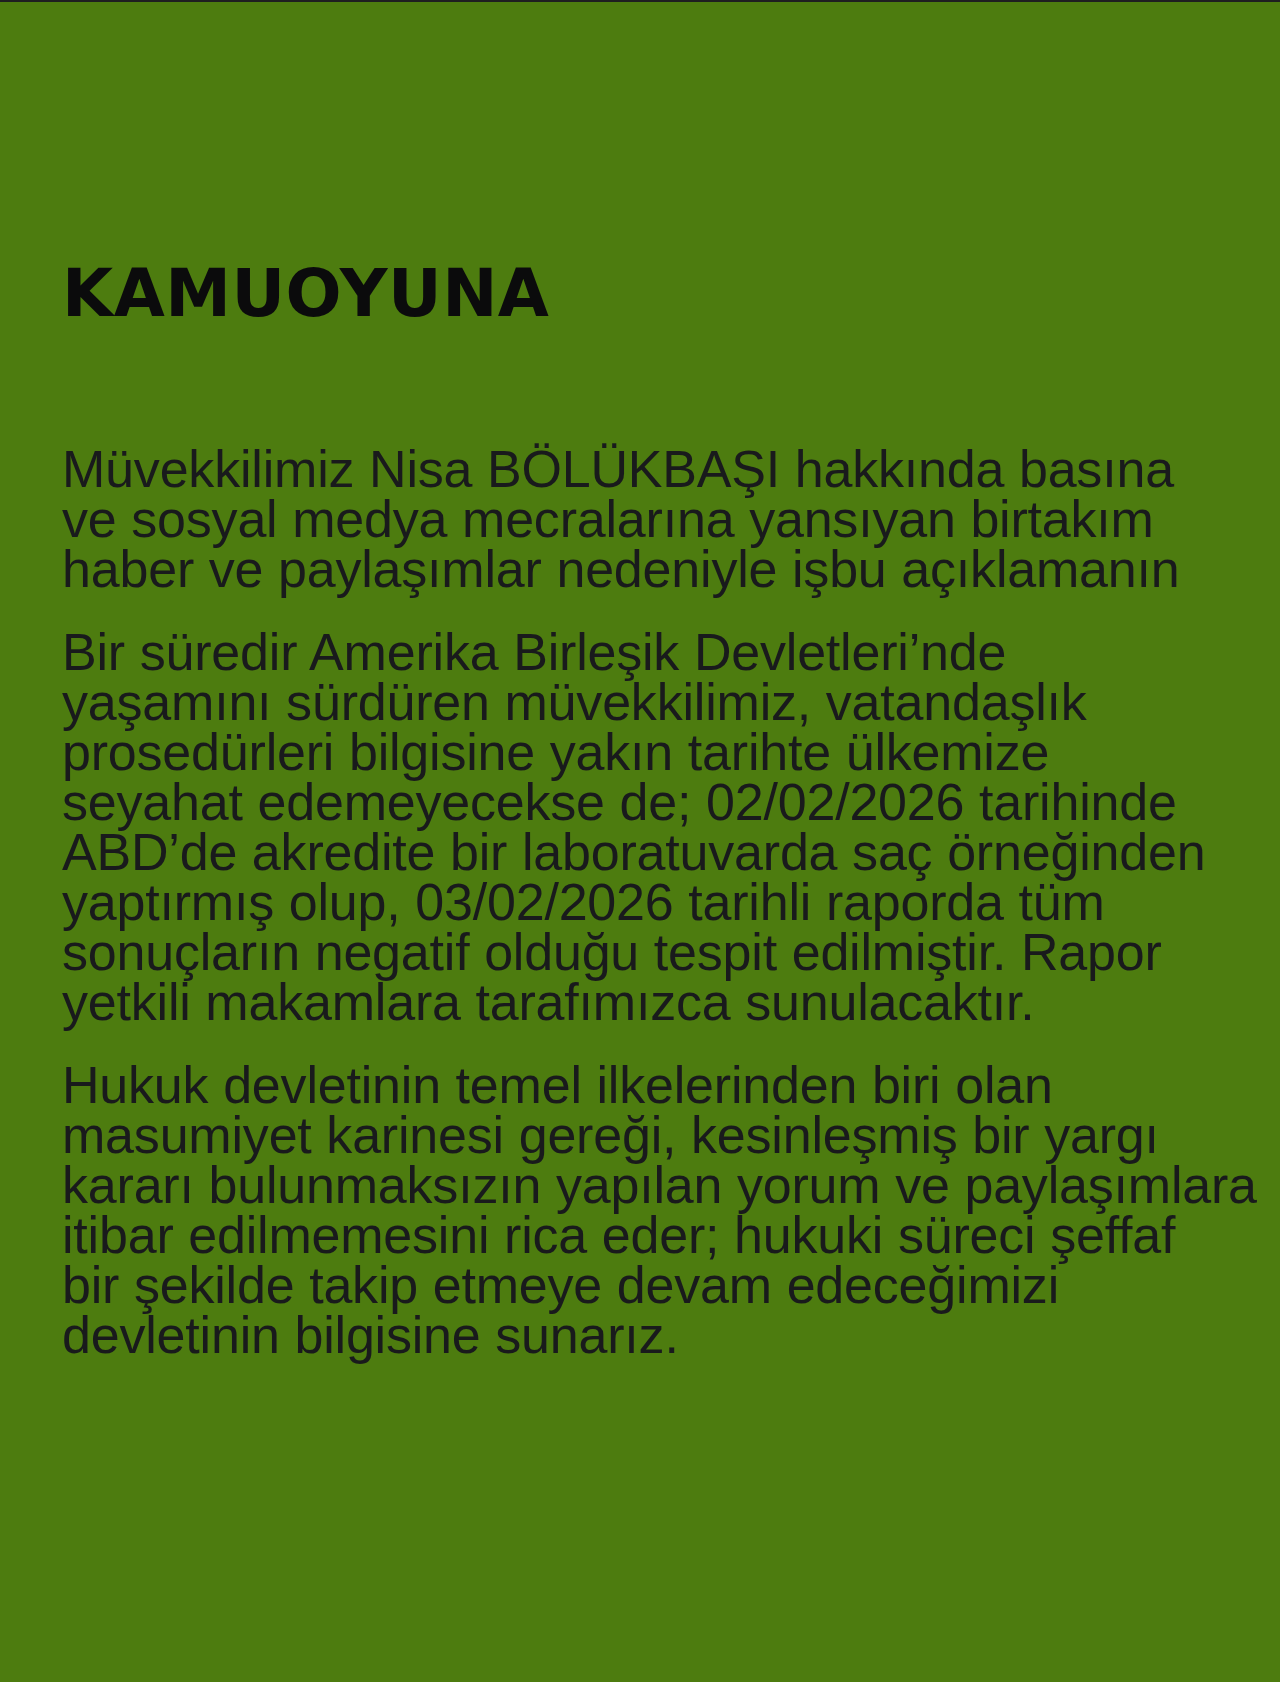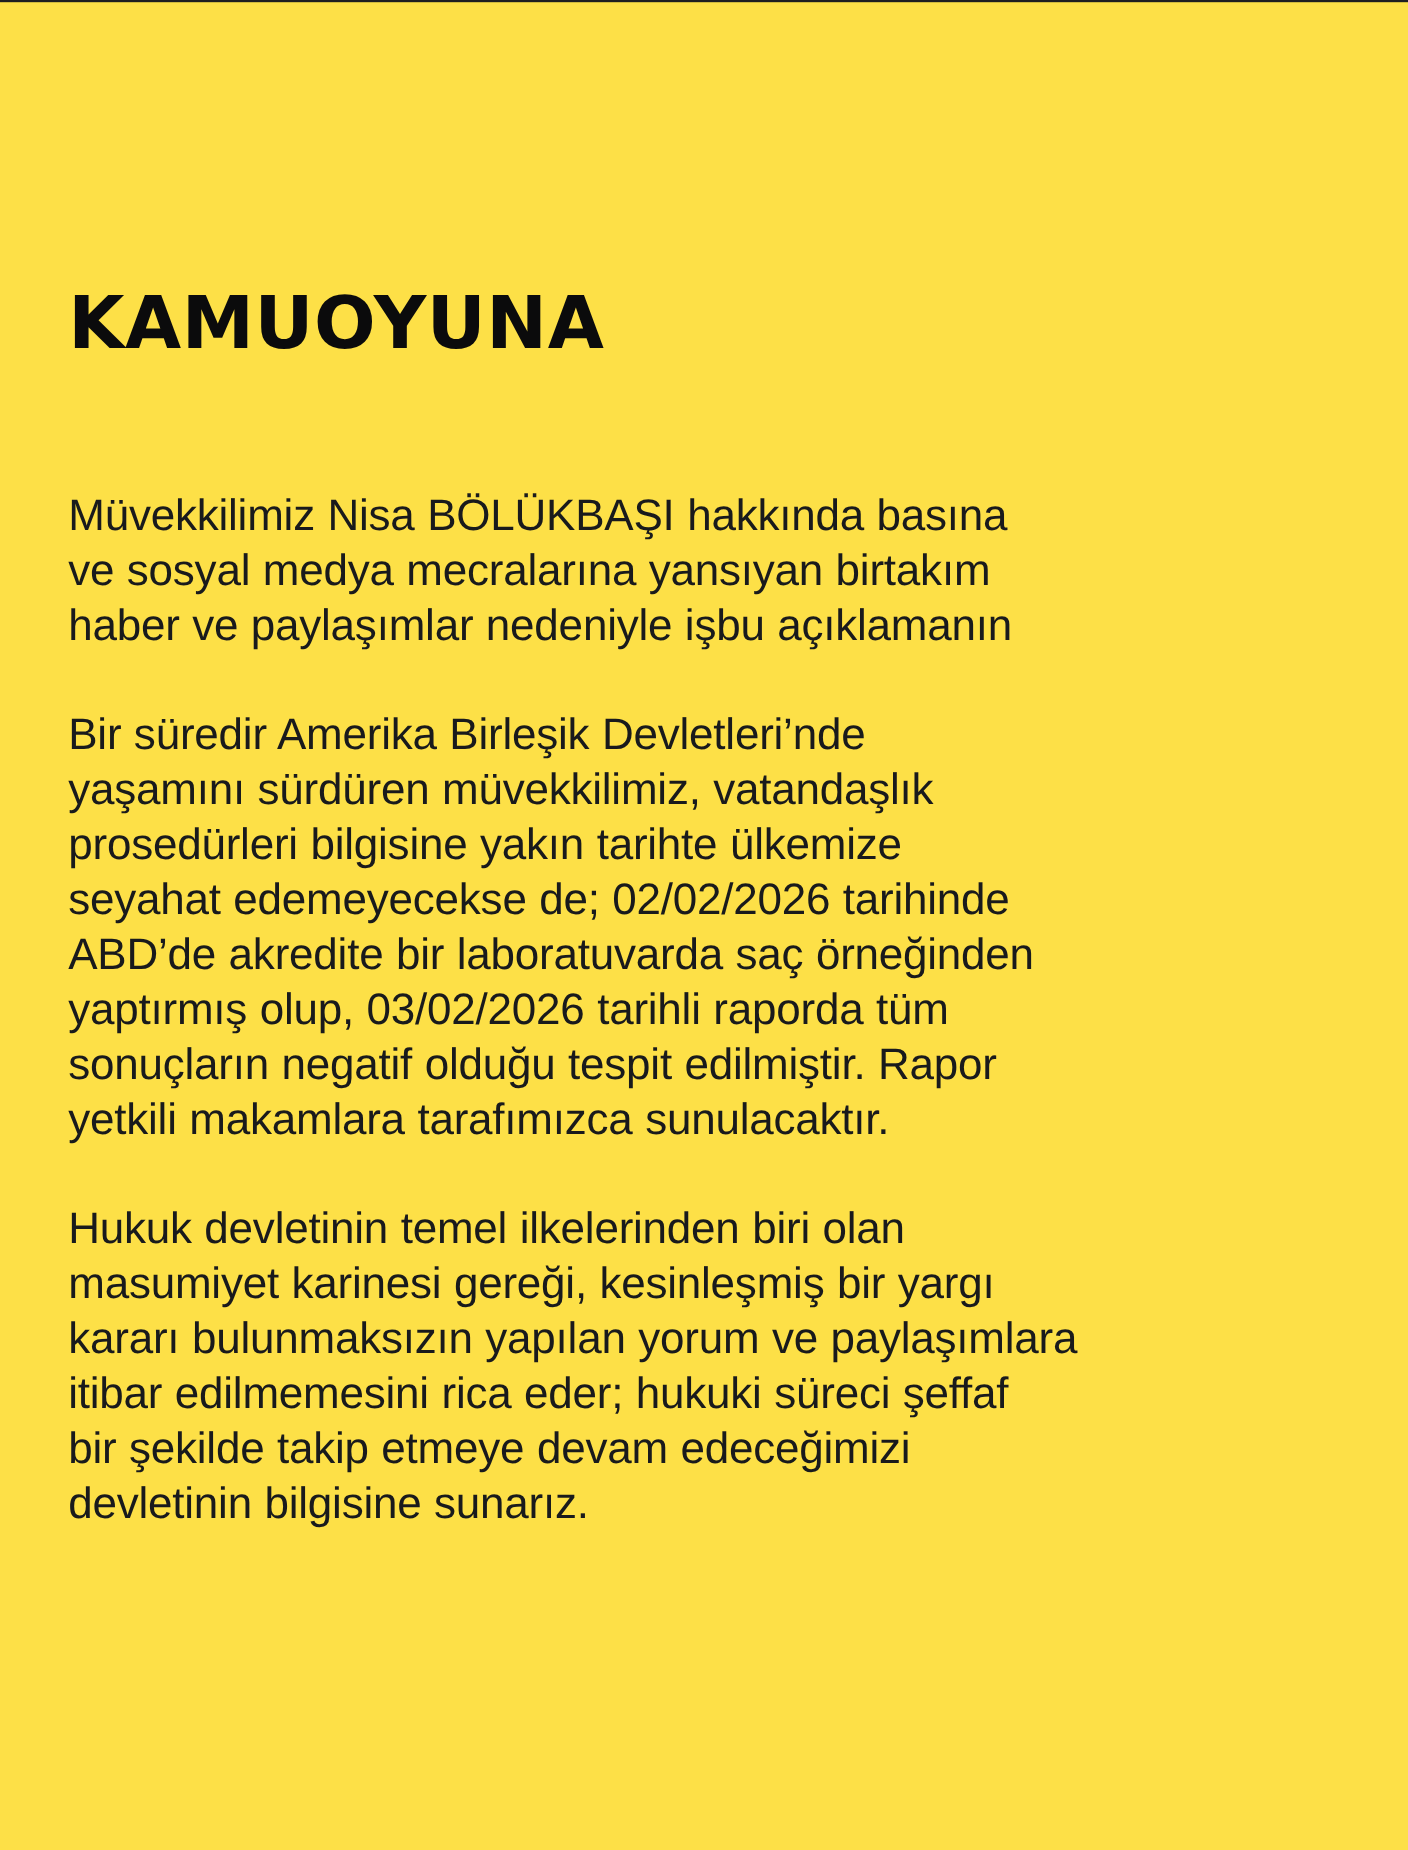--- a/index.html
+++ b/index.html
@@ -12,21 +12,21 @@
     height: 1682px;
     overflow: hidden;
     font-family: "Liberation Sans", "DejaVu Sans", sans-serif;
     -webkit-font-smoothing: antialiased;
   }
 
   .page {
     position: relative;
     width: 1280px;
     height: 1682px;
-    background: #fde047;
+    background: #4d7c0f;
     box-sizing: border-box;
   }
 
   
   .top-edge {
     position: absolute;
     top: 0;
     left: 0;
     width: 1280px;
     height: 2px;
@@ -57,29 +57,29 @@
   .body-block {
     position: absolute;
     left: 0;
     top: 444px;
     width: 1170px;
   }
 
   .para {
     margin: 0;
     color: #191a1c;
-    font-size: 40px;
+    font-size: 52px;
     line-height: 50px;
     font-weight: 400;
     letter-spacing: -0.2px;
     word-spacing: 0.5px;
   }
 
   .para + .para {
-    margin-top: 49px;
+    margin-top: 33px;
   }
 
   .line {
     display: block;
     white-space: pre;
   }
 
   .sign-date {
     display: block;
     white-space: pre;

